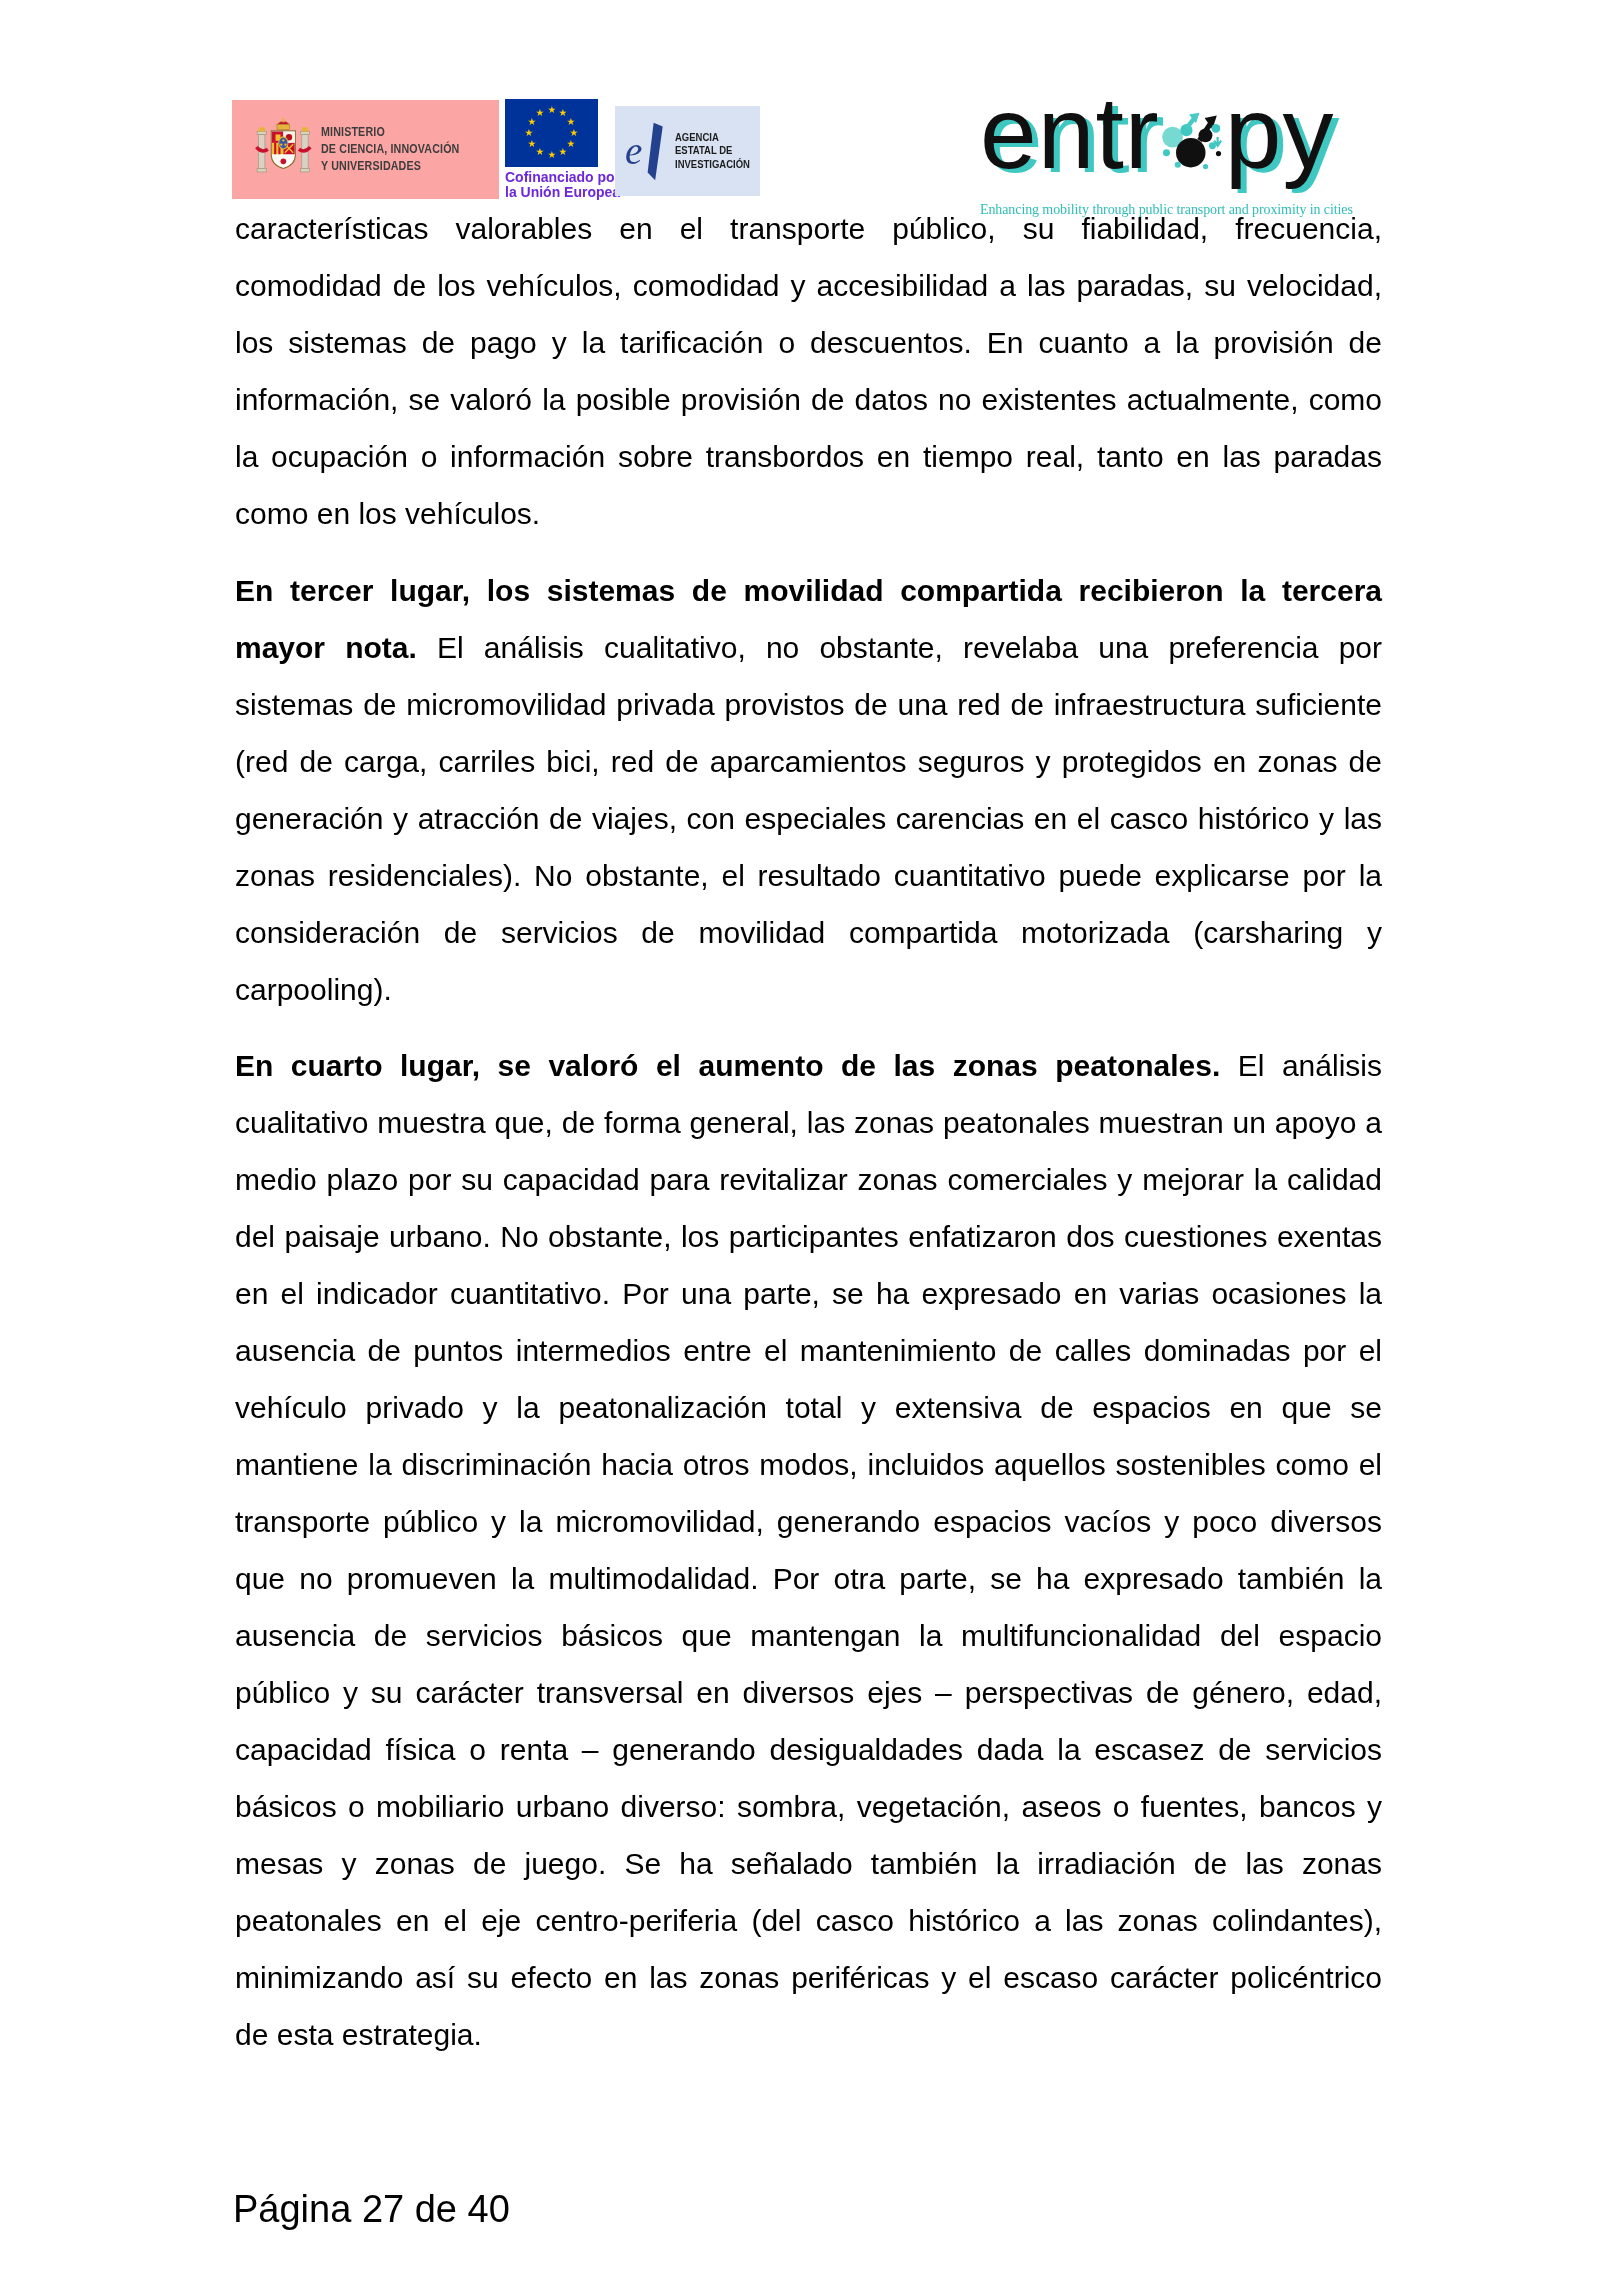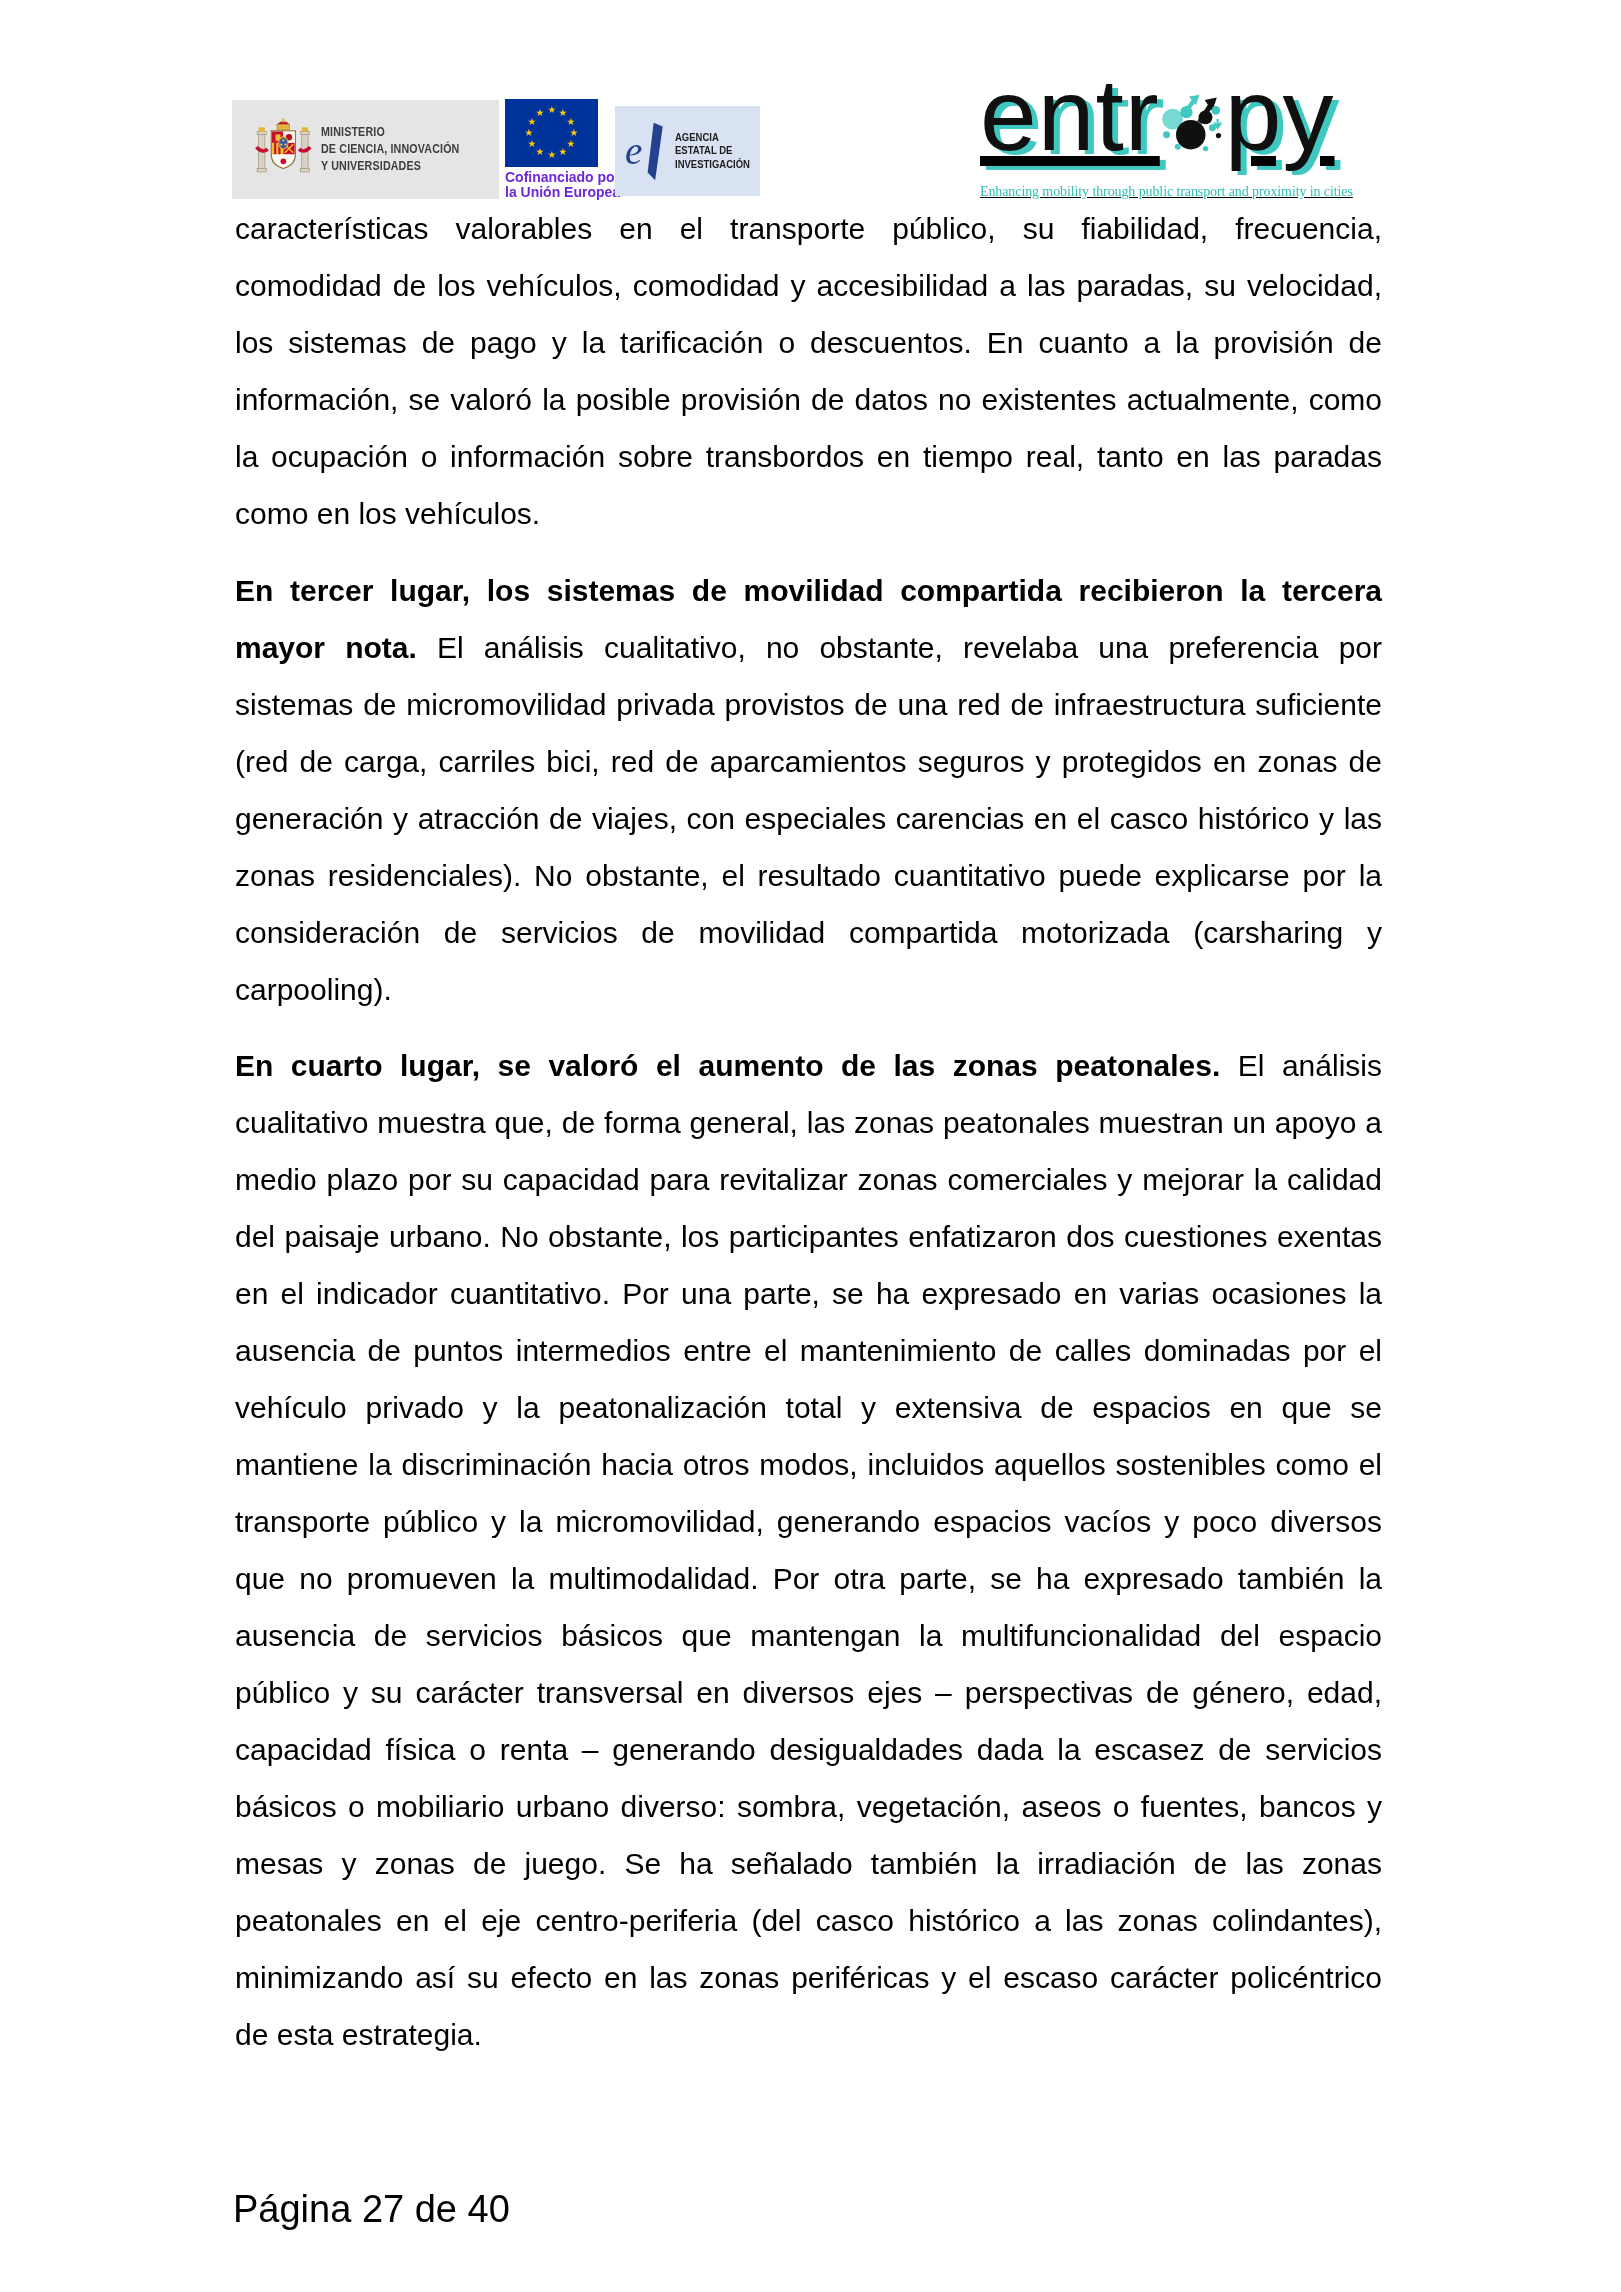--- a/index.html
+++ b/index.html
@@ -1,39 +1,39 @@
 <!DOCTYPE html>
 <html><head>
 <meta charset="utf-8">
 <style>
   html,body{margin:0;padding:0;background:#ffffff;}
   .page{position:relative;width:1621px;height:2293px;background:#ffffff;overflow:hidden;
         font-family:"Liberation Sans",sans-serif;color:#000;}
 
   
   .ministry-box{position:absolute;left:232px;top:100px;width:267px;height:99px;
-                background:#e5e5e5;display:flex;align-items:center;padding-left:23px;box-sizing:border-box;}
+                background:#fca5a5;display:flex;align-items:center;padding-left:23px;box-sizing:border-box;}
   .ministry-text{margin-left:9.8px;font-size:13.7px;line-height:16.7px;font-weight:600;color:#3D3D3C;
                  transform:scaleX(0.78);transform-origin:left center;white-space:nowrap;letter-spacing:0.2px;}
 
   .eu-flag{position:absolute;left:505px;top:99px;width:93px;height:68px;background:#003399;}
   .eu-star{position:absolute;color:#FFCC00;font-size:9.8px;line-height:9.8px;width:9.8px;height:9.8px;text-align:center;}
   .eu-text{position:absolute;left:505px;top:170px;font-size:14px;line-height:15px;font-weight:700;color:#6d28d9;}
 
   .agency-box{position:absolute;left:615px;top:106px;width:145px;height:90px;background:#D9E2F2;
               display:flex;align-items:center;padding-left:9.8px;box-sizing:border-box;}
   .agency-text{margin-left:7.8px;font-size:10.8px;line-height:13.2px;font-weight:700;color:#1C1C1C;
                transform:scaleX(0.88);transform-origin:left center;white-space:nowrap;}
 
   .division-block{position:absolute;left:769px;top:101px;width:255px;font-size:12.7px;line-height:16.7px;
                   font-weight:700;color:#58595B;}
   .division-block .blk{transform:scaleX(0.8);transform-origin:left top;white-space:nowrap;}
   .division-block .blk+.blk{margin-top:13.7px;}
 
-  .entropy-block{position:absolute;left:980px;top:64px;width:431px;text-decoration:underline;}
+  .entropy-block{position:absolute;left:980px;top:82px;width:431px;}
   .entropy-word{white-space:nowrap;line-height:102px;font-size:102px;font-weight:500;letter-spacing:1px;
                 color:#101010;text-shadow:5.9px 3.9px 0 #3EC8C1;}
   .entropy-word svg{vertical-align:-2px;margin:0 2px;}
   .entropy-tagline{margin-top:18px;font-family:"Liberation Serif",serif;font-size:14px;color:#2FBDB6;
                    letter-spacing:-0.1px;white-space:nowrap;}
 
   
   .body-text{position:absolute;left:235px;top:200px;width:1147px;
              font-size:30px;line-height:57px;text-align:justify;color:#000;}
   .body-text p{margin:0 0 19.6px 0;}

